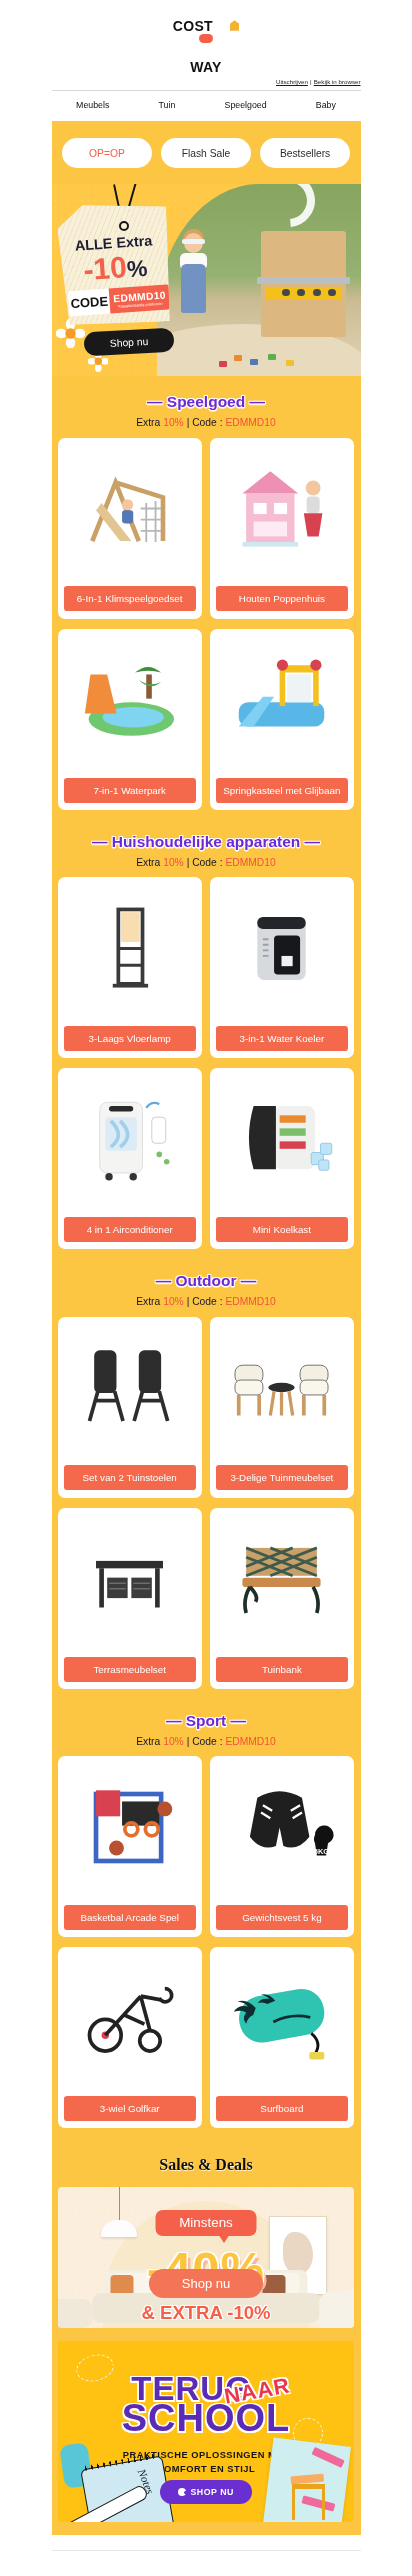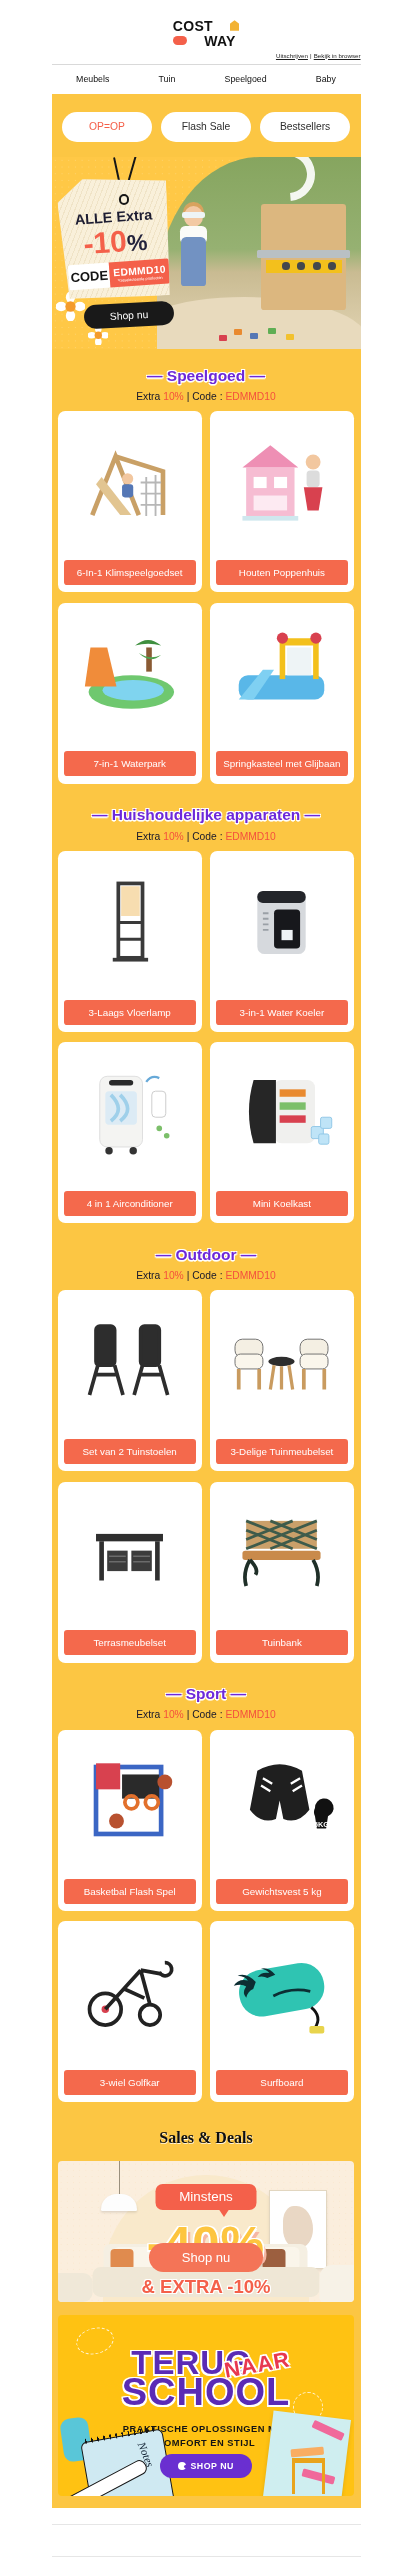--- a/index.html
+++ b/index.html
@@ -6,21 +6,21 @@
   body{width:412px;font-family:"Liberation Sans",sans-serif;color:#222;}
   a{cursor:pointer;}
   .page{width:412px;overflow:hidden;}
 
   
   .header{padding-top:18.5px;}
   .logo-wrap{width:309px;margin:0 auto;text-align:center;}
   .logo{display:inline-block;text-align:left;line-height:1;}
   .logo-r1,.logo-r2{display:flex;align-items:center;gap:17px;font-weight:bold;font-size:14px;letter-spacing:0.3px;color:#111;}
   .logo-house{width:9.3px;height:10.3px;background:#f2b233;clip-path:polygon(50% 0,100% 34%,100% 100%,0 100%,0 34%);}
-  .logo-r2{margin-top:1px;}
+  .logo-r2{margin-top:1px;flex-direction:column;}
   .logo-blob{width:14.4px;height:9.3px;background:#f4604a;border-radius:4.6px;}
   .top-links{width:309px;margin:4.1px auto 0;text-align:right;font-size:6.2px;color:#1c1c1c;}
   .top-links a{color:#1c1c1c;text-decoration:underline;}
   .top-links .sep{margin:0 2.1px;text-decoration:none;}
   .hr{width:309px;margin:5.2px auto 0;border-top:0.5px solid #d9d9d9;}
   .nav{width:309px;margin:0 auto;display:flex;justify-content:space-around;align-items:center;padding:9.3px 0 10.3px;font-size:8.8px;color:#101010;}
   .nav a{color:#101010;text-decoration:none;}
 
   
   .yellow{width:309px;margin:0 auto;background:#fcc643;padding-bottom:12.4px;position:relative;}
@@ -417,21 +417,21 @@
           <svg width="113" height="93" viewBox="0 0 120 100">
             <rect x="24" y="14" width="70" height="72" fill="none" stroke="#3b66c4" stroke-width="5"></rect>
             <rect x="24" y="10" width="26" height="28" fill="#d8414f"></rect>
             <rect x="52" y="22" width="40" height="26" fill="#2a2a2a"></rect>
             <circle cx="62" cy="52" r="7" fill="none" stroke="#e2702c" stroke-width="4"></circle>
             <circle cx="84" cy="52" r="7" fill="none" stroke="#e2702c" stroke-width="4"></circle>
             <circle cx="46" cy="72" r="8" fill="#b8512f"></circle>
               <circle cx="98" cy="30" r="8" fill="#b8512f"></circle>
           </svg>
         </div>
-        <div class="p-label">Basketbal Flash Spel</div>
+        <div class="p-label">Basketbal Arcade Spel</div>
       </div>
       <div class="card">
         <div class="p-img">
           <svg width="113" height="93" viewBox="0 0 120 100">
             <path d="M34 18 q24 -14 48 0 l8 42 q-12 16 -28 10 l-4 -20 -4 20 q-16 6 -28 -10z" fill="#1f1f1f"></path>
             <path d="M40 26 l10 6 M38 34 l10 6 M80 26 l-10 6 M82 34 l-10 6" stroke="#fff" stroke-width="2.5"></path>
             <path d="M96 58 a10 10 0 1 1 14 9 l-2 13 h-10 l-2 -13 a10 10 0 0 1 0 -9z" fill="#111"></path>
             <text x="103" y="78" font-size="8" fill="#fff" text-anchor="middle" font-weight="bold">5KG</text>
           </svg>
         </div>

